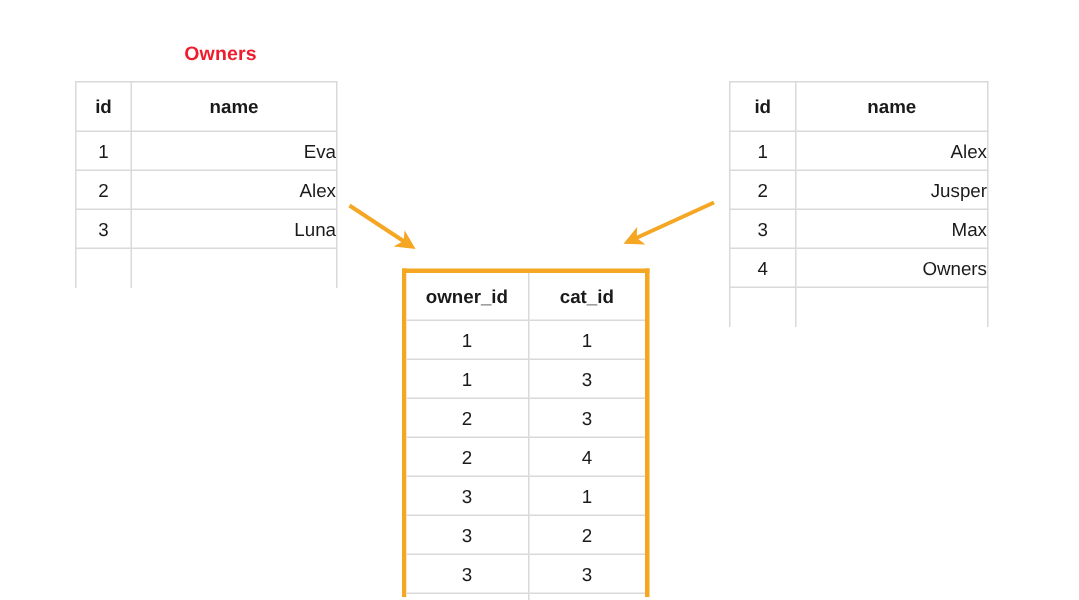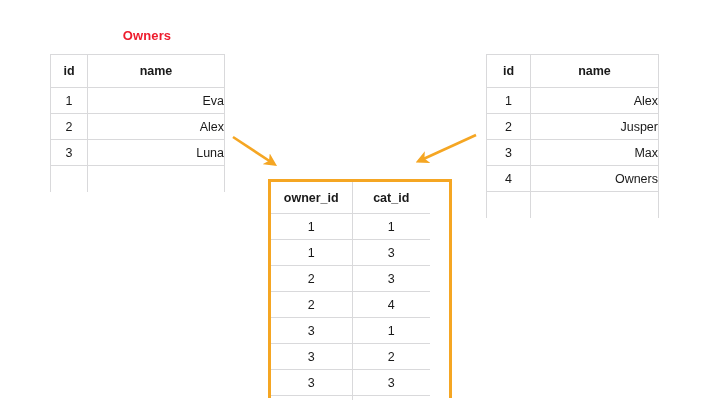--- a/index.html
+++ b/index.html
@@ -89,21 +89,21 @@
     width: 172px;
   }
   #cats-table col.c-id   { width: 44px; }
   #cats-table col.c-name { width: 128px; }
 
   
   #junction-wrap {
     position: absolute;
     left: 268px;
     top: 163px;
-    width: 184px;
+    width: 165px;
     height: 219px;
     border-left: 3px solid #f5a623;
     border-right: 3px solid #f5a623;
     border-top: 3px solid #f5a623;
     box-sizing: border-box;
     background: #ffffff;
   }
   #junction-table {
     position: absolute;
     left: 0;

